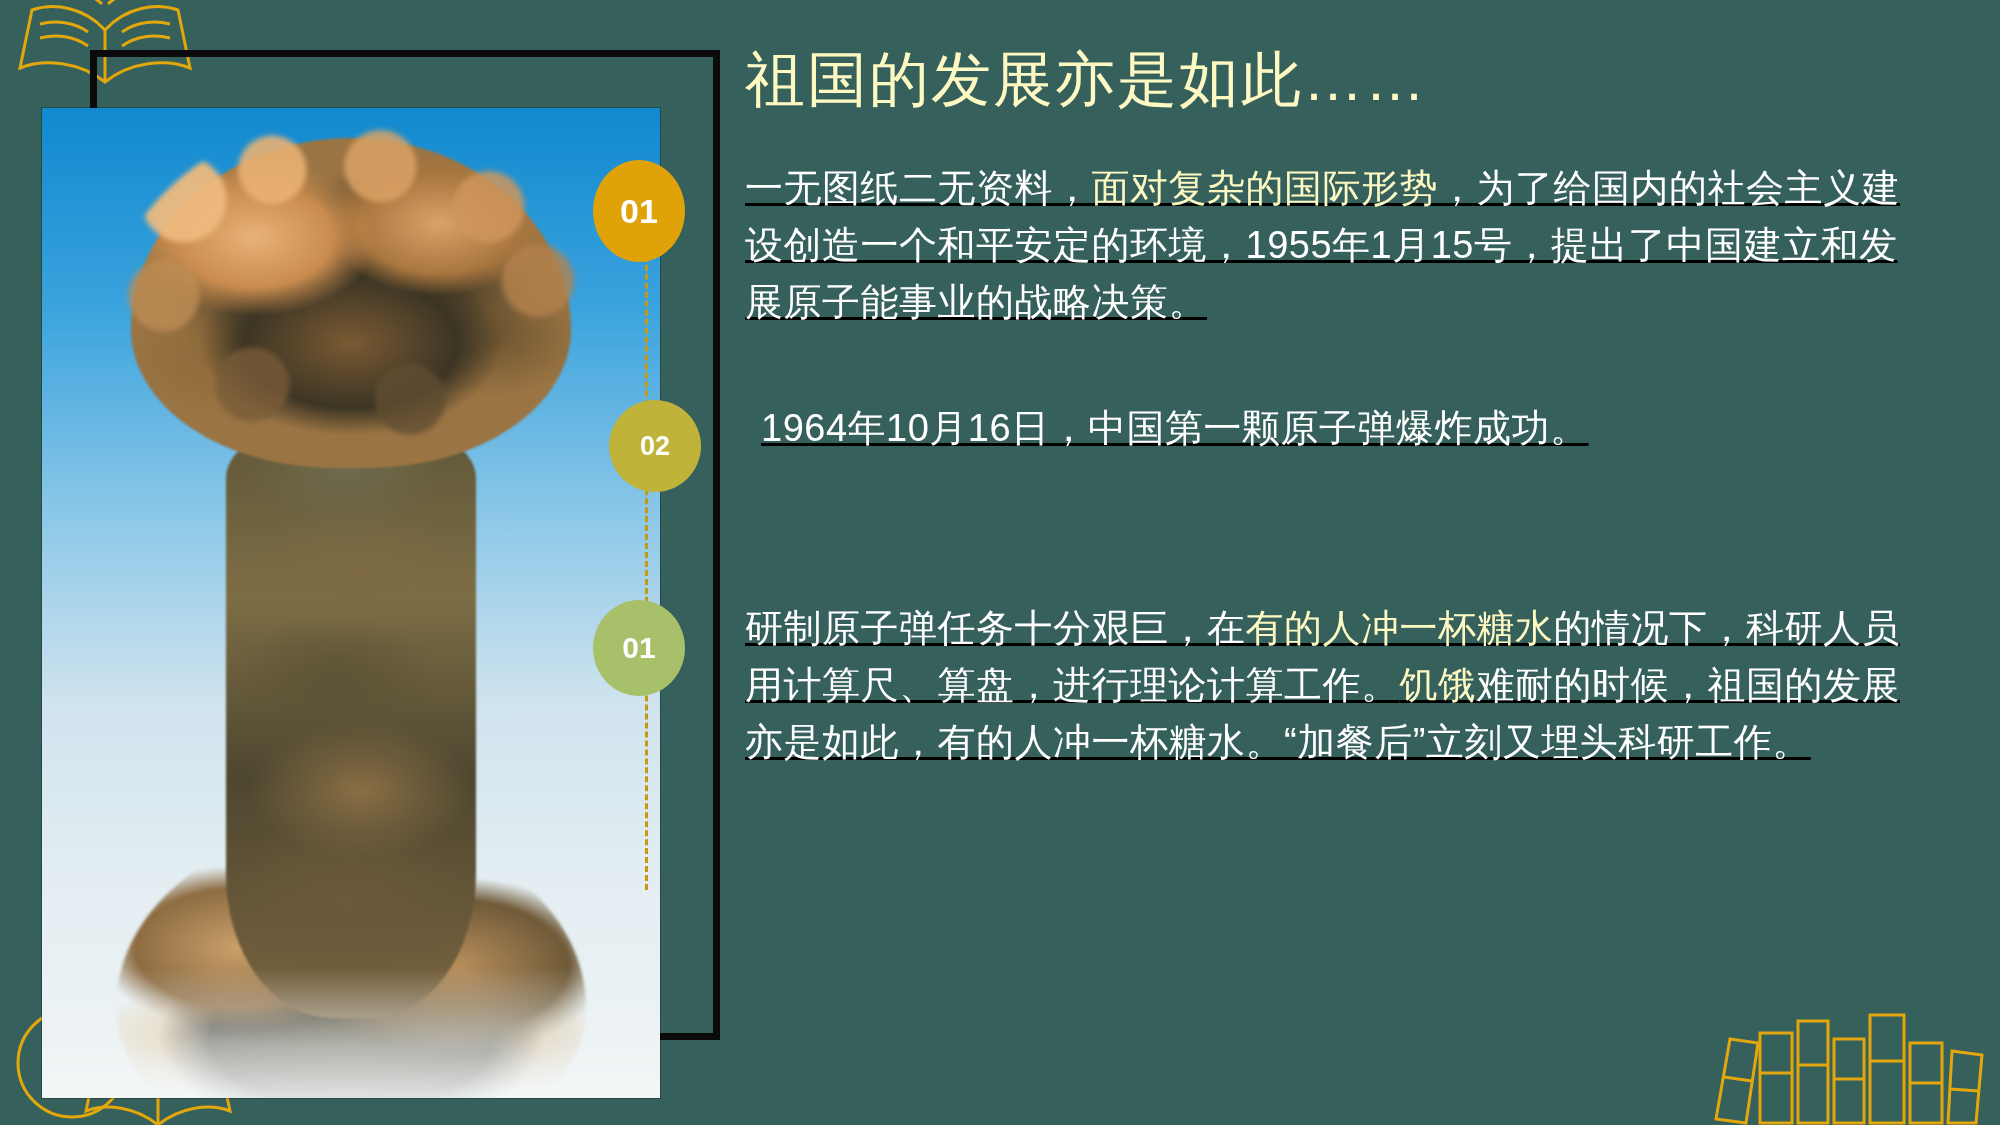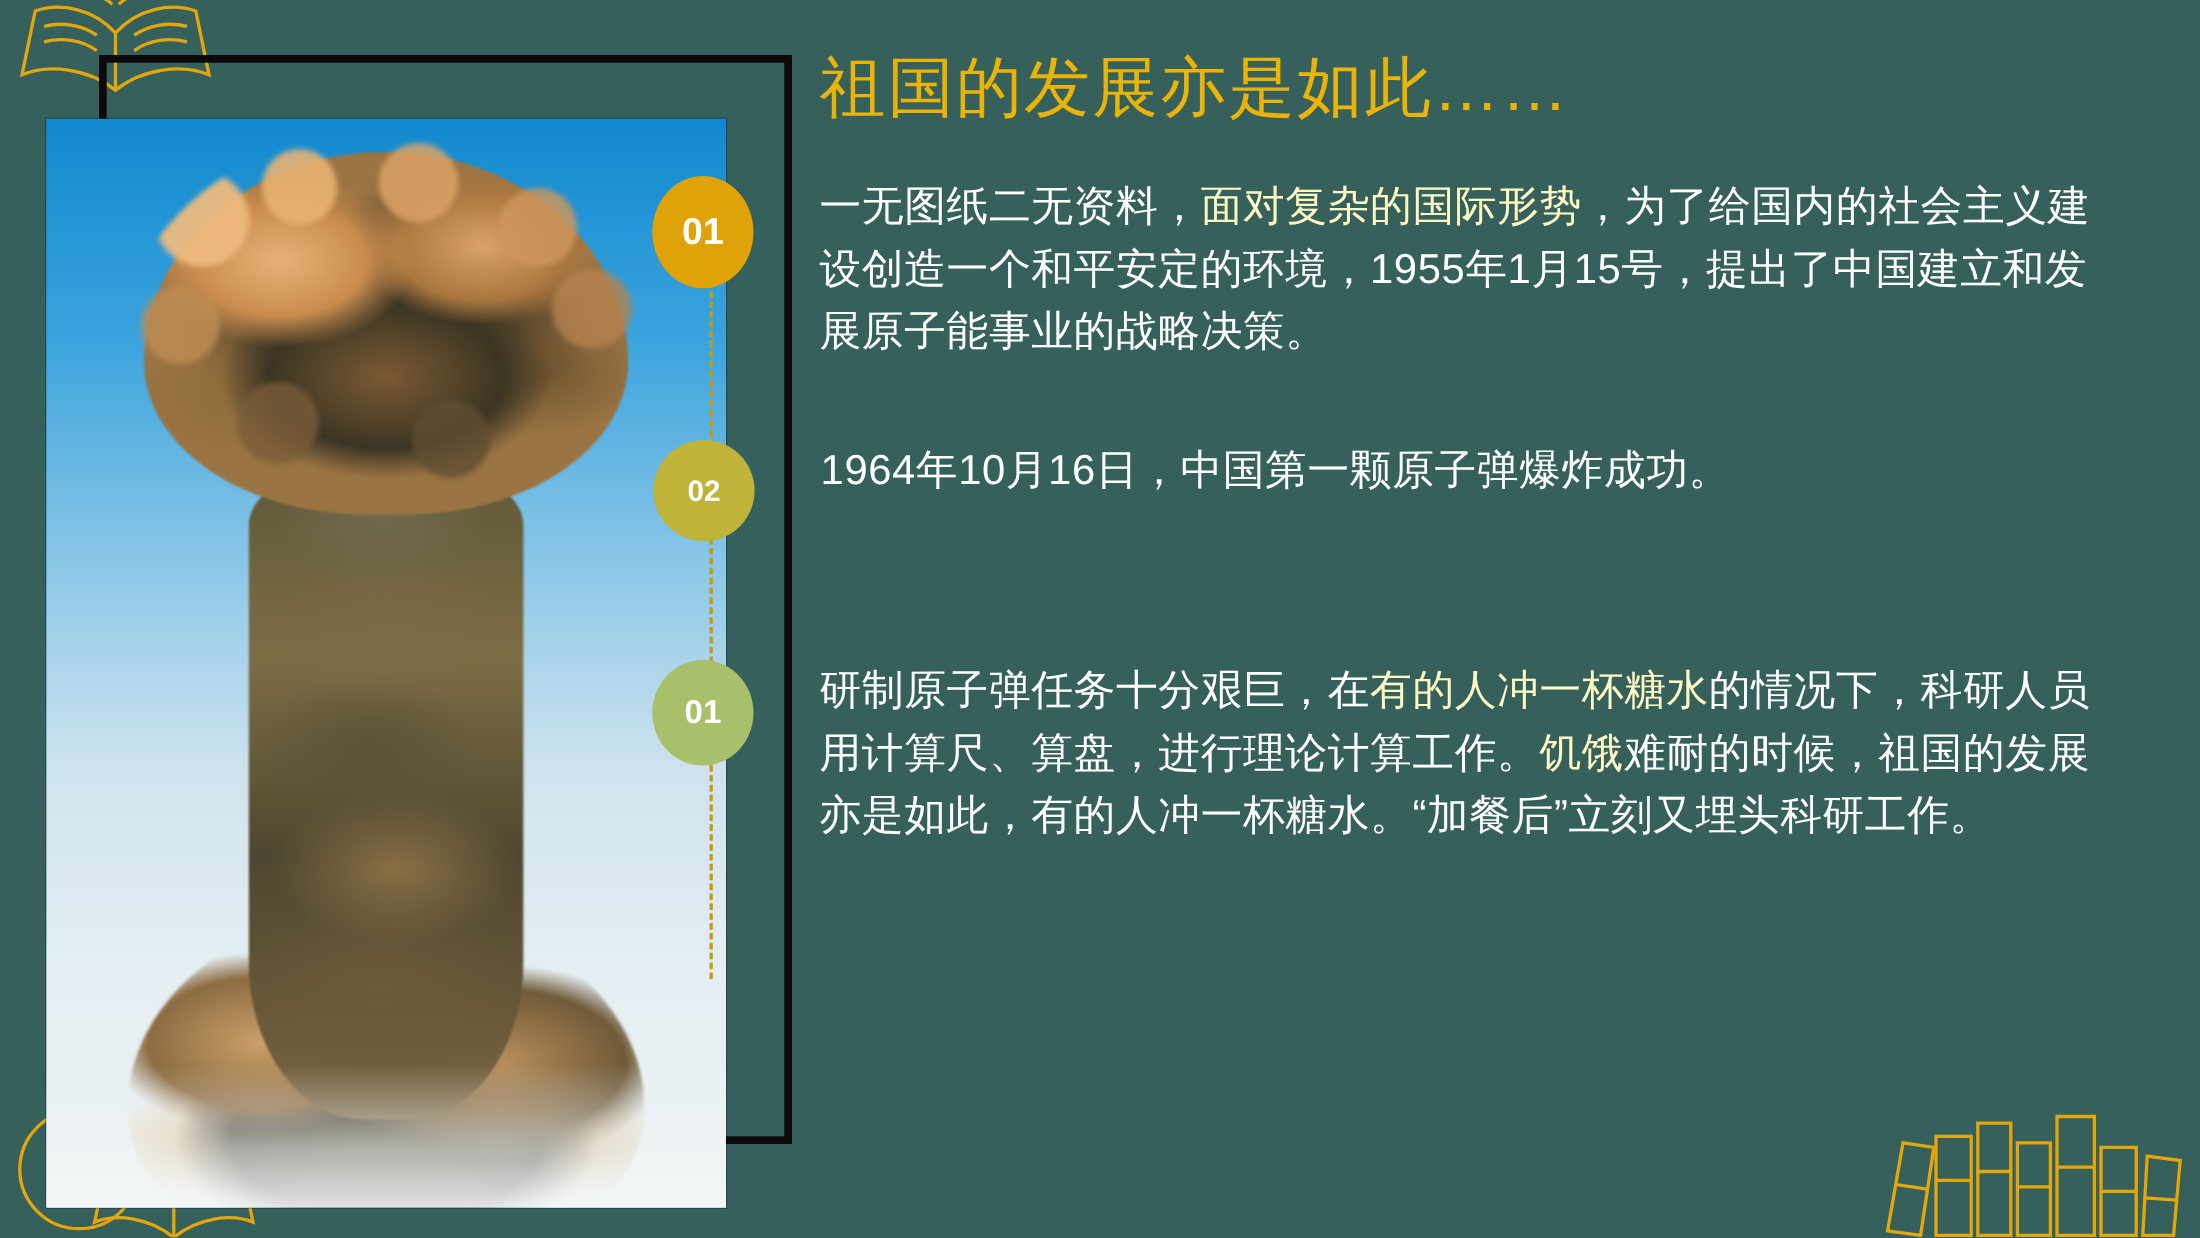--- a/index.html
+++ b/index.html
@@ -88,49 +88,49 @@
   }
   .ground-haze{
     position:absolute;left:0;right:0;bottom:0;height:130px;
     background:linear-gradient(180deg,rgba(238,243,244,0) 0%,rgba(238,243,244,.65) 60%,rgba(244,247,248,.9) 100%);
   }
 
   
   .content{position:absolute;left:745px;top:0;right:0;bottom:0;}
   .page-title{
     position:absolute;left:0;top:44px;
-    color:#eab308;font-size:60px;line-height:1.2;letter-spacing:2px;
+    color:#fef9c3;font-size:60px;line-height:1.2;letter-spacing:2px;
     white-space:nowrap;
   }
 
   .timeline{position:absolute;left:0;top:160px;right:40px;}
   .dash-line{
     position:absolute;left:-100px;top:60px;width:0;height:670px;
     border-left:3px dashed #c59a12;
   }
 
-  .row{position:relative;display:flex;align-items:flex-start;}
+  .row{position:relative;display:flex;align-items:flex-start;text-decoration:underline;}
   .badge{
     position:absolute;left:-152px;
     width:92px;border-radius:50%;
     display:flex;align-items:center;justify-content:center;
     color:#ffffff;font-weight:bold;
   }
   .badge-01{height:102px;background:#dfa208;font-size:34px;}
   .badge-02{height:92px;background:#bfb33a;font-size:27px;}
   .badge-03{height:96px;background:#a9c06a;font-size:30px;}
 
   .para{
     color:#ffffff;font-size:38px;line-height:1.5;
     letter-spacing:.5px;max-width:1180px;
   }
   .hl{color:#fef9c3;}
 
   .r1{position:absolute;top:0;left:0;}
-  .r2{position:absolute;top:240px;left:1px;}
+  .r2{position:absolute;top:240px;left:16px;}
   .r3{position:absolute;top:440px;left:0;}
 </style>
 </head>
 <body>
 
 <div class="slide">
 
   <svg class="deco deco-tl" width="190" height="130" viewBox="0 0 190 130" fill="none" stroke="#e3a70c" stroke-width="3">
     <path d="M95 40 C75 18, 45 12, 22 20 L10 78 C34 68, 70 72, 95 92 C120 72, 156 68, 180 78 L168 20 C145 12, 115 18, 95 40 Z"></path>
     <path d="M95 40 L95 92"></path>

